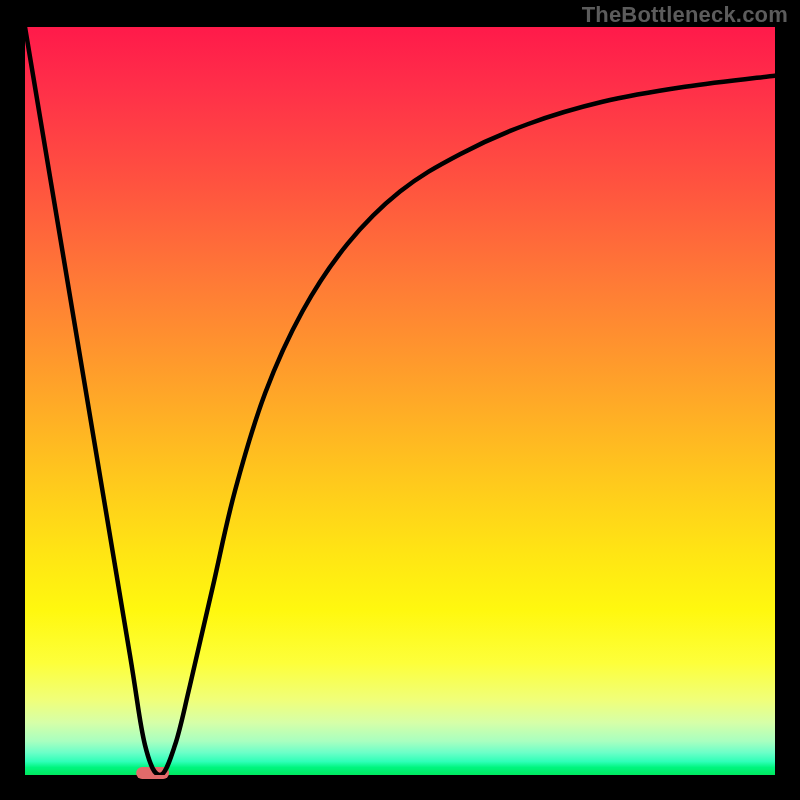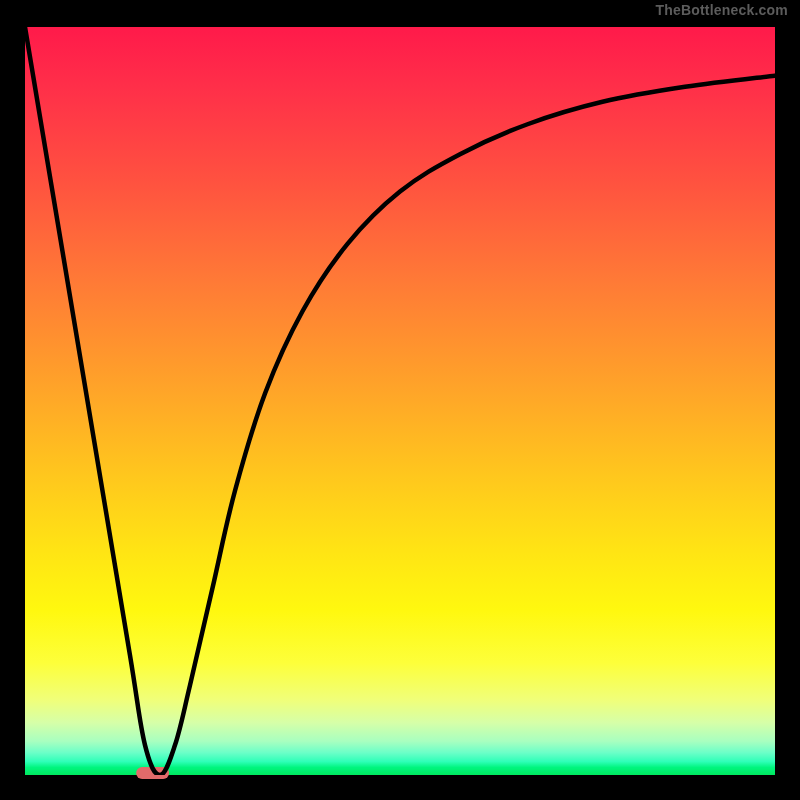--- a/index.html
+++ b/index.html
@@ -15,21 +15,21 @@
     position: relative;
     width: 800px;
     height: 800px;
     background: #000;
   }
   .watermark {
     position: absolute;
     top: 2px;
     right: 12px;
     color: #5c5c5c;
-    font-size: 14px;
+    font-size: 22px;
     font-weight: 600;
     letter-spacing: 0.2px;
     z-index: 5;
     user-select: none;
   }
   .plot {
     position: absolute;
     left: 25px;
     top: 27px;
     width: 750px;

